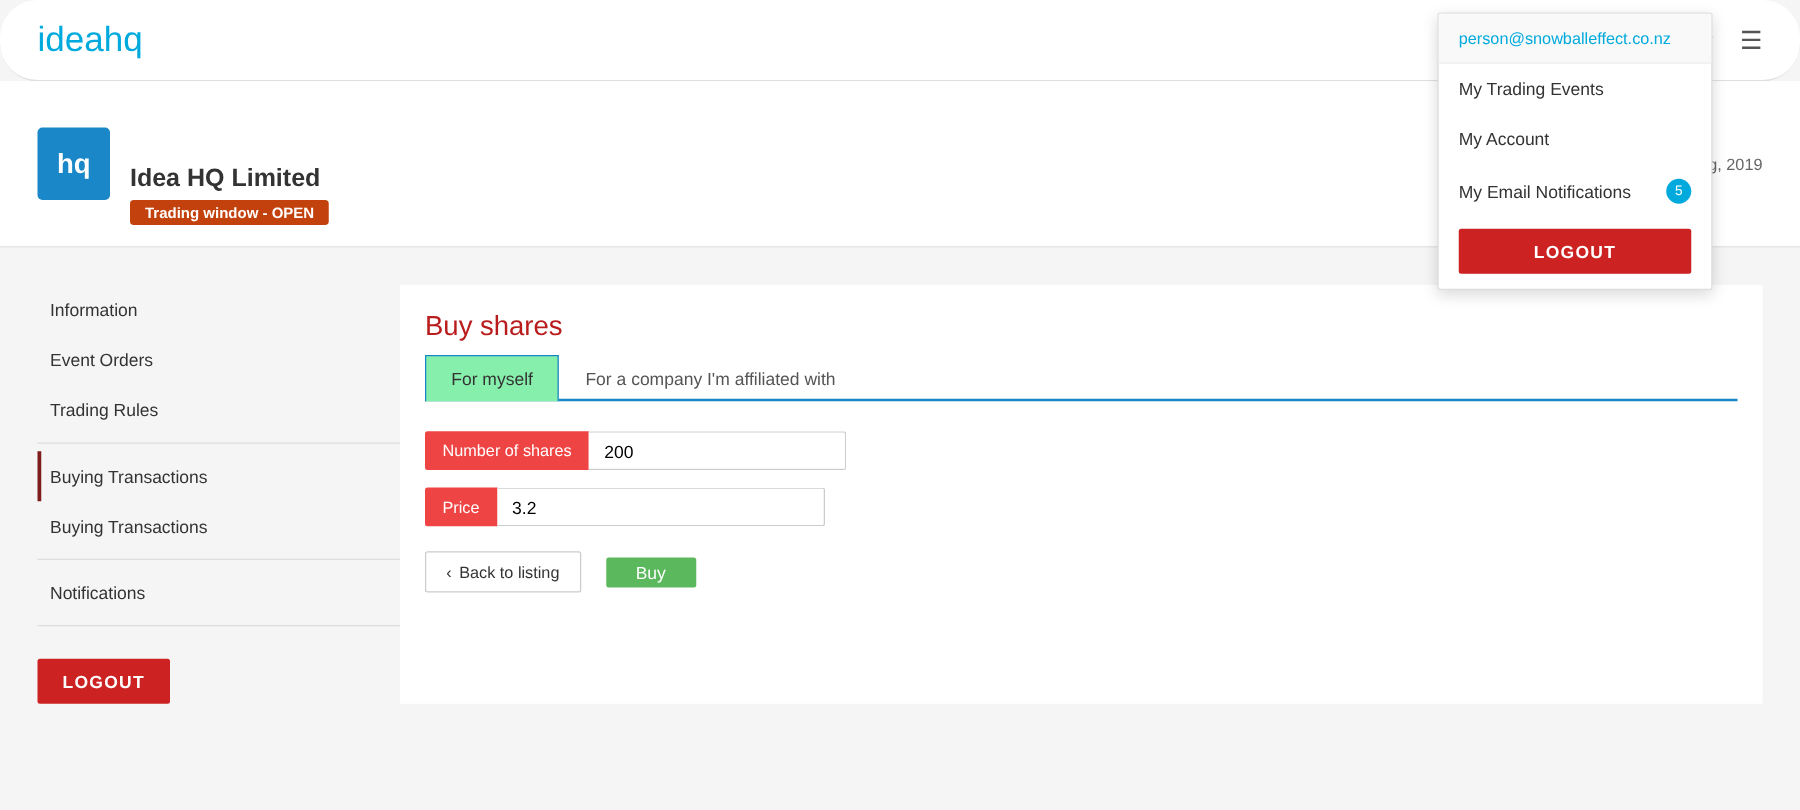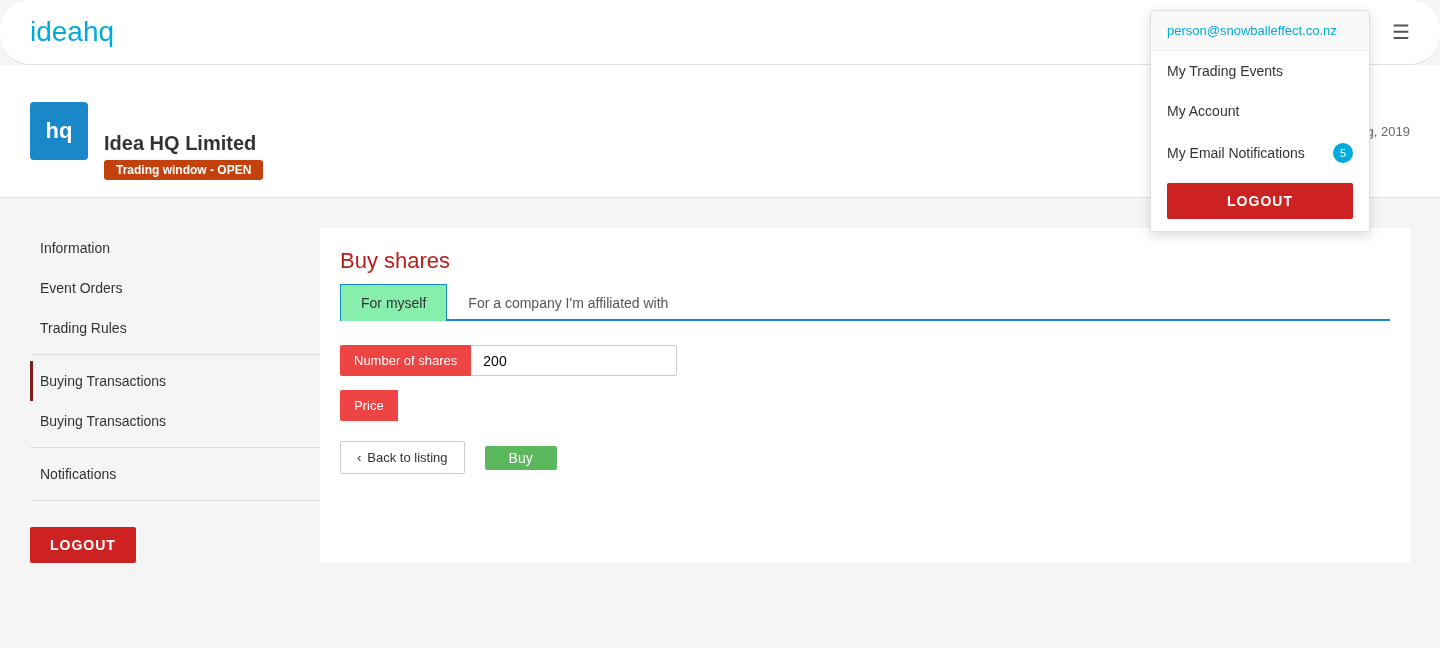--- a/index.html
+++ b/index.html
@@ -391,20 +391,21 @@
         <div class="input-label-box">
           <span>Number of shares</span>
         </div>
         <input class="input-field" type="text" value="200" style="">
       </div>
 
       <div class="input-group">
         <div class="input-label-box">
           <span>Price</span>
         </div>
+        <input class="input-field" type="text" value="3.2" style="">
       </div>
 
       <div class="form-actions">
         <button class="back-btn">
           <span>‹</span>
           <span>Back to listing</span>
         </button>
         <button class="buy-btn">Buy</button>
       </div>
     </div>

